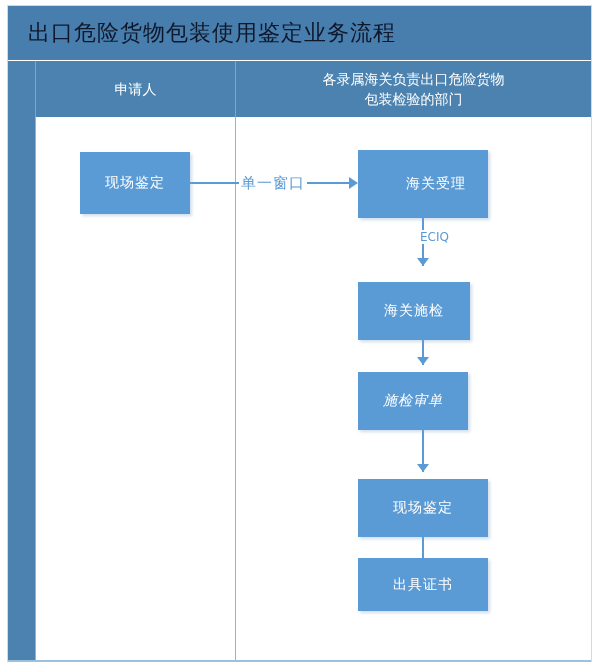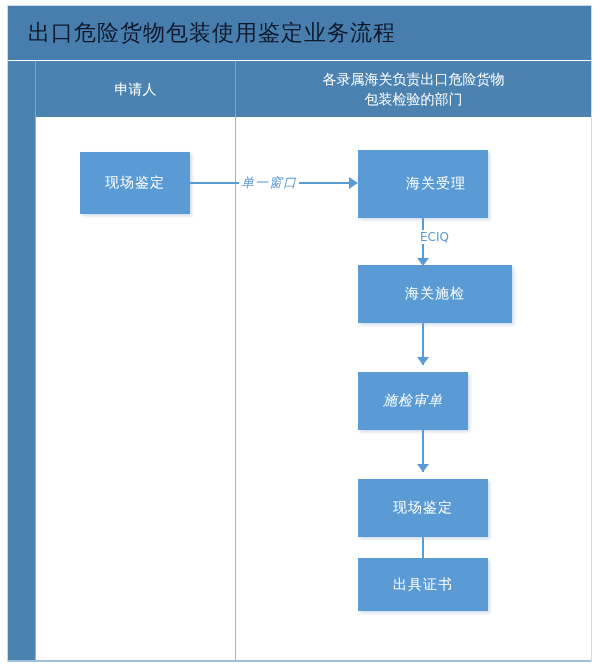--- a/index.html
+++ b/index.html
@@ -160,23 +160,22 @@
   }
   .edge-label {
     position: absolute;
     color: #5b9bd5;
     font-size: 12px;
     white-space: nowrap;
     background: #ffffff;
     padding: 0 2px;
   }
   .edge-label.cn {
-    font-size: 13px;
+    font-size: 15px;
     letter-spacing: 1px;
-    font-style: italic;
   }
 </style>
 </head>
 <body>
 
 <div id="canvas">
 
   <div class="frame"></div>
 
   <div class="title-band">
@@ -218,21 +217,21 @@
   <div class="arrow-down" style="left:417px; top:571px;"></div>
 
   <div class="box" style="left:80px; top:152px; width:110px; height:62px;">
     <span class="box-label">现场鉴定</span>
   </div>
 
   <div class="box" style="left:358px; top:150px; width:130px; height:68px;padding-left:26px;">
     <span class="box-label">海关受理</span>
   </div>
 
-  <div class="box" style="left:358px; top:265px; width:154px; height:58px;">
+  <div class="box" style="left:358px; top:282px; width:112px; height:58px;">
     <span class="box-label">海关施检</span>
   </div>
 
   <div class="box" style="left:358px; top:372px; width:110px; height:58px;font-style:italic;">
     <span class="box-label">施检审单</span>
   </div>
 
   <div class="box" style="left:358px; top:479px; width:130px; height:58px;text-align:right;">
     <span class="box-label">现场鉴定</span>
   </div>

